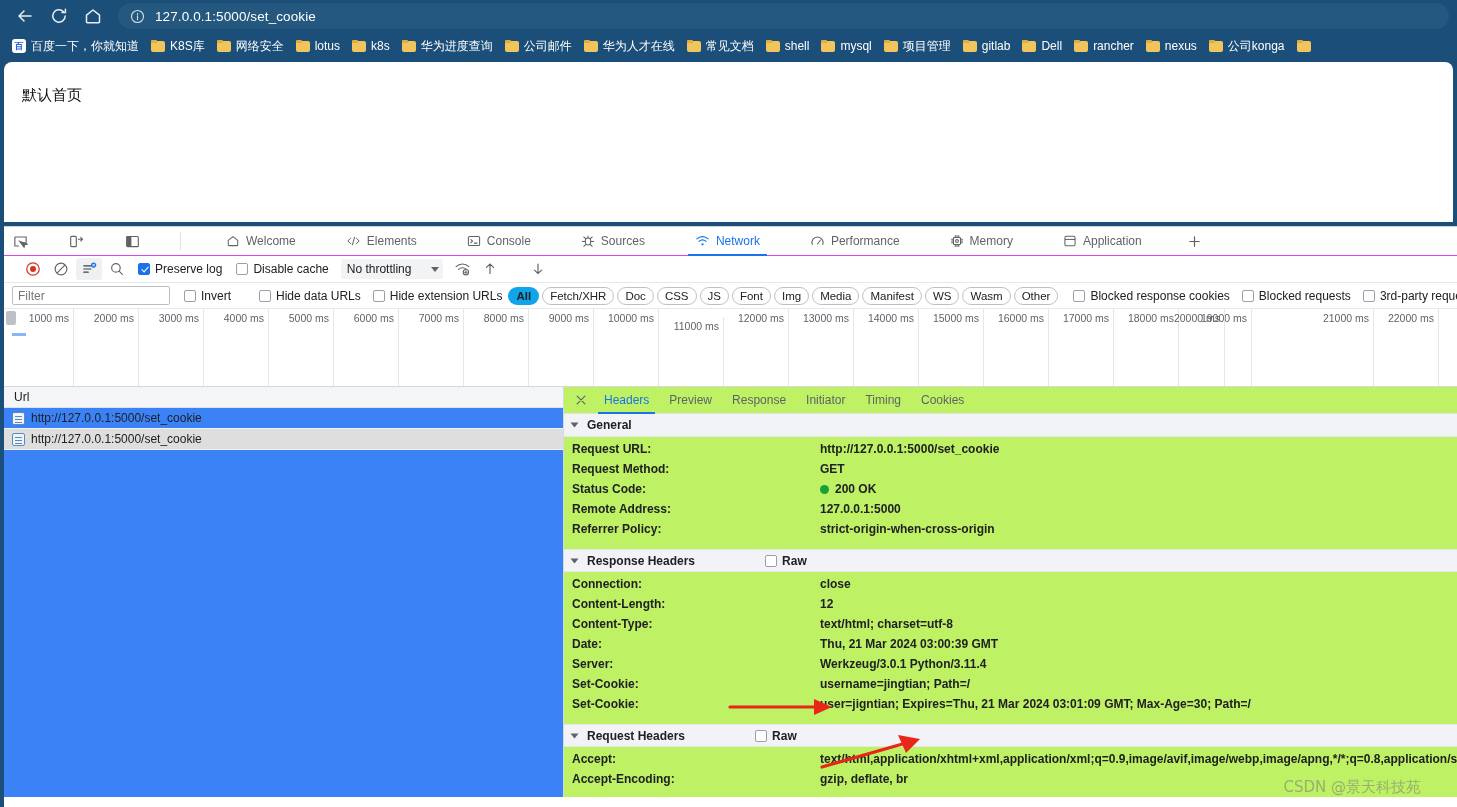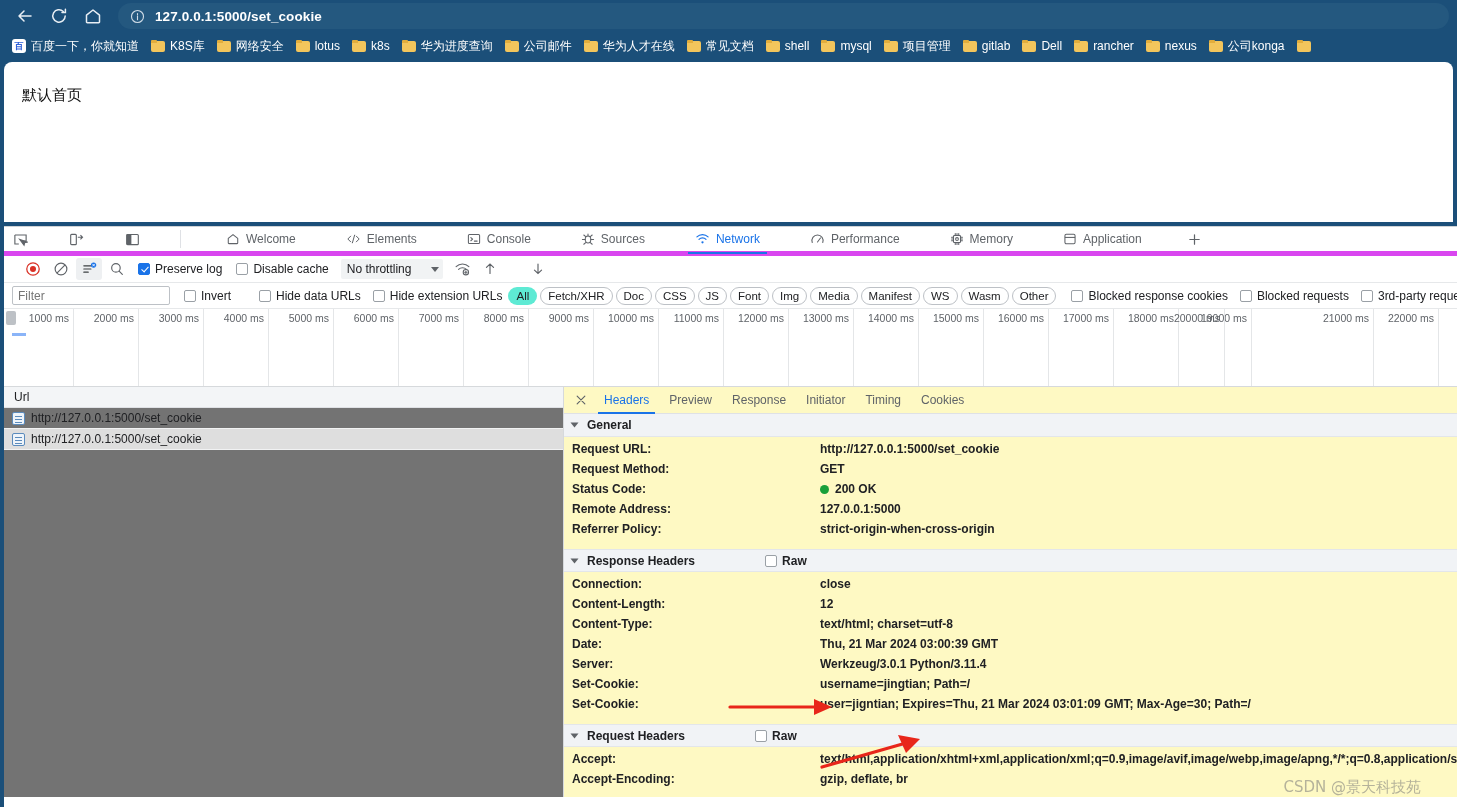--- a/index.html
+++ b/index.html
@@ -33,21 +33,20 @@
   .omnibox {
     margin-left: 8px;
     flex: 1;
     height: 26px;
     background: #24587f;
     border-radius: 13px;
     display: flex; align-items: center;
     padding: 0 10px;
     max-width: 1370px;
     cursor: text;
-    font-weight: bold;
   }
   .omnibox .info-ico {
     width: 18px; height: 18px; margin-right: 9px;
     display: flex; align-items: center; justify-content: center;
     color: #cfdce7;
   }
   .omnibox .url {
     font-size: 13.5px; color: #ffffff;
     white-space: nowrap; overflow: hidden;
     letter-spacing: .1px;
@@ -103,21 +102,21 @@
   .devtools {
     position: absolute; left: 4px; top: 226px;
     width: 1453px; height: 581px;
     background: #ffffff;
     border-top: 1px solid #cfd3d6;
     font-size: 12px; color: #202124;
   }
   .dt-tabbar {
     display: flex; align-items: center;
     height: 29px;
-    border-bottom: 5px solid #d946ef;
+    border-bottom: 1px solid #d946ef;
     background: #ffffff;
     padding-left: 2px;
     gap: 28px;
   }
   .dt-iconbtn {
     width: 28px; height: 26px;
     display: flex; align-items: center; justify-content: center;
     color: #5f6368; cursor: pointer; border-radius: 3px;
   }
   .dt-sep { width: 1px; height: 18px; background: #dfe1e5; margin: 0 6px; }
@@ -183,21 +182,21 @@
     font-family: inherit; outline: none; background: #fff;
   }
   .vsep { width: 1px; height: 16px; background: #dadce0; margin: 0 8px; }
   .typechip {
     height: 18px; padding: 0 7px; border-radius: 9px;
     display: flex; align-items: center; justify-content: center;
     font-size: 11.5px; color: #202124; cursor: pointer;
     border: 1px solid transparent; margin-right: 3px; white-space: nowrap;
   }
   .typechip.bordered { border-color: #bdc1c6; }
-  .typechip.sel { background: #5eead4; font-weight: normal; }
+  .typechip.sel { background: #0ea5e9; font-weight: bold; }
 
   
   .timeline {
     position: relative; height: 78px;
     border-bottom: 1px solid #d6d9dc;
     background: #fff; overflow: hidden;
   }
   .tl-scroll {
     position: absolute; left: 2px; top: 2px;
     width: 10px; height: 14px; background: #bdc1c6; border-radius: 2px;
@@ -214,21 +213,21 @@
     position: absolute; right: 4px; top: 3px;
     font-size: 10.5px; color: #5f6368;
     font-family: Liberation Sans, sans-serif;
     white-space: nowrap;
   }
 
   
   .dt-lower { display: flex; height: 410px; }
   .req-panel {
     width: 560px; border-right: 1px solid #d6d9dc;
-    display: flex; flex-direction: column; background: #737373;
+    display: flex; flex-direction: column; background: #3b82f6;
   }
   .req-header {
     height: 21px; display: flex; align-items: center;
     padding-left: 10px; font-size: 12px; color: #202124;
     background: #f3f5f7; border-bottom: 1px solid #dfe1e5;
   }
   .req-row {
     height: 21px; display: flex; align-items: center;
     padding-left: 8px; gap: 6px; font-size: 12px; color: #202124;
     cursor: pointer; border-bottom: 1px solid #f1f2f3;
@@ -238,21 +237,21 @@
     width: 13px; height: 13px; flex: none;
     border: 1px solid #5b8bbd; border-radius: 2px; background: #eef4fa;
     position: relative;
   }
   .doc-ico::before, .doc-ico::after {
     content: ""; position: absolute; left: 2px; right: 2px; height: 1px; background: #5b8bbd;
   }
   .doc-ico::before { top: 3px; }
   .doc-ico::after { top: 6px; box-shadow: 0 3px 0 #5b8bbd; }
 
-  .detail-panel { flex: 1; display: flex; flex-direction: column; background: #fef9c3; min-width: 0; }
+  .detail-panel { flex: 1; display: flex; flex-direction: column; background: #bef264; min-width: 0; }
   .detail-tabs {
     height: 27px; display: flex; align-items: center;
     border-bottom: 1px solid #dfe1e5; padding-left: 4px;
   }
   .close-x {
     width: 26px; height: 26px; display: flex; align-items: center; justify-content: center;
     cursor: pointer; color: #5f6368;
   }
   .d-tab {
     height: 27px; display: flex; align-items: center; padding: 0 10px;
@@ -670,21 +669,21 @@
         </div>
         <div class="tl-tick" style="left: 0px; width: 525px;">
           <span>8000 ms</span>
         </div>
         <div class="tl-tick" style="left: 0px; width: 590px;">
           <span>9000 ms</span>
         </div>
         <div class="tl-tick" style="left: 0px; width: 655px;">
           <span>10000 ms</span>
         </div>
-        <div class="tl-tick" style="left: 0px; width: 720px;">
+        <div class="tl-tick" style="left: 0px; width: 720px; margin-top: 8px;">
           <span>11000 ms</span>
         </div>
         <div class="tl-tick" style="left: 0px; width: 785px;">
           <span>12000 ms</span>
         </div>
         <div class="tl-tick" style="left: 0px; width: 850px;">
           <span>13000 ms</span>
         </div>
         <div class="tl-tick" style="left: 0px; width: 915px;">
           <span>14000 ms</span>

